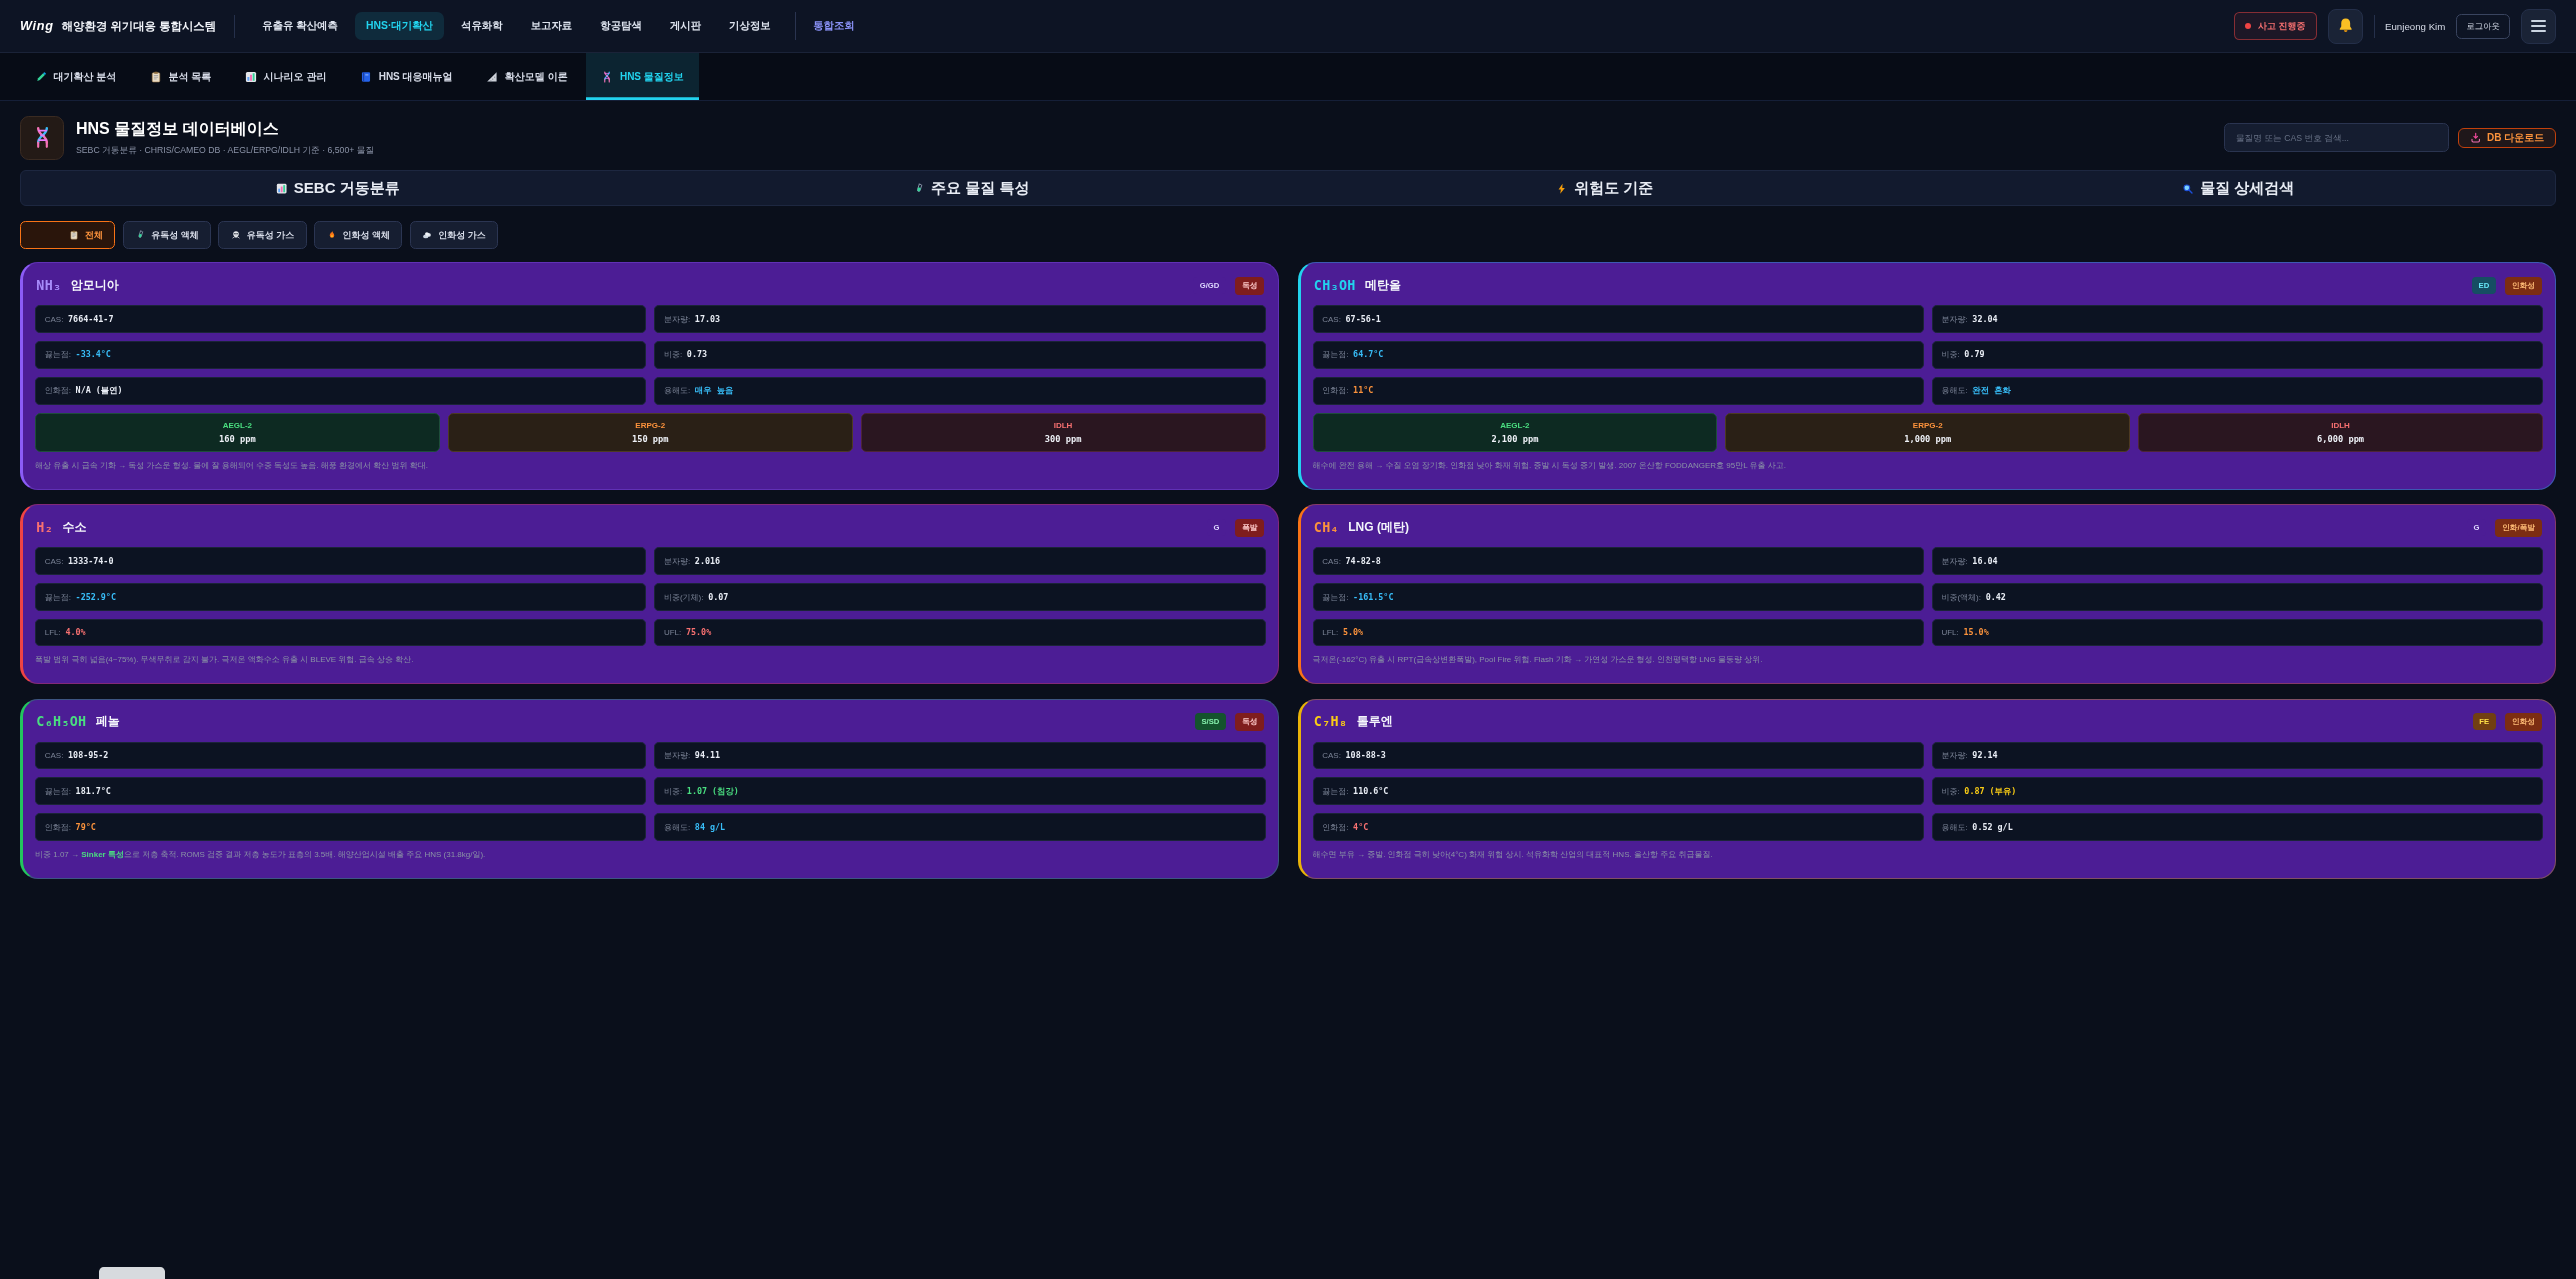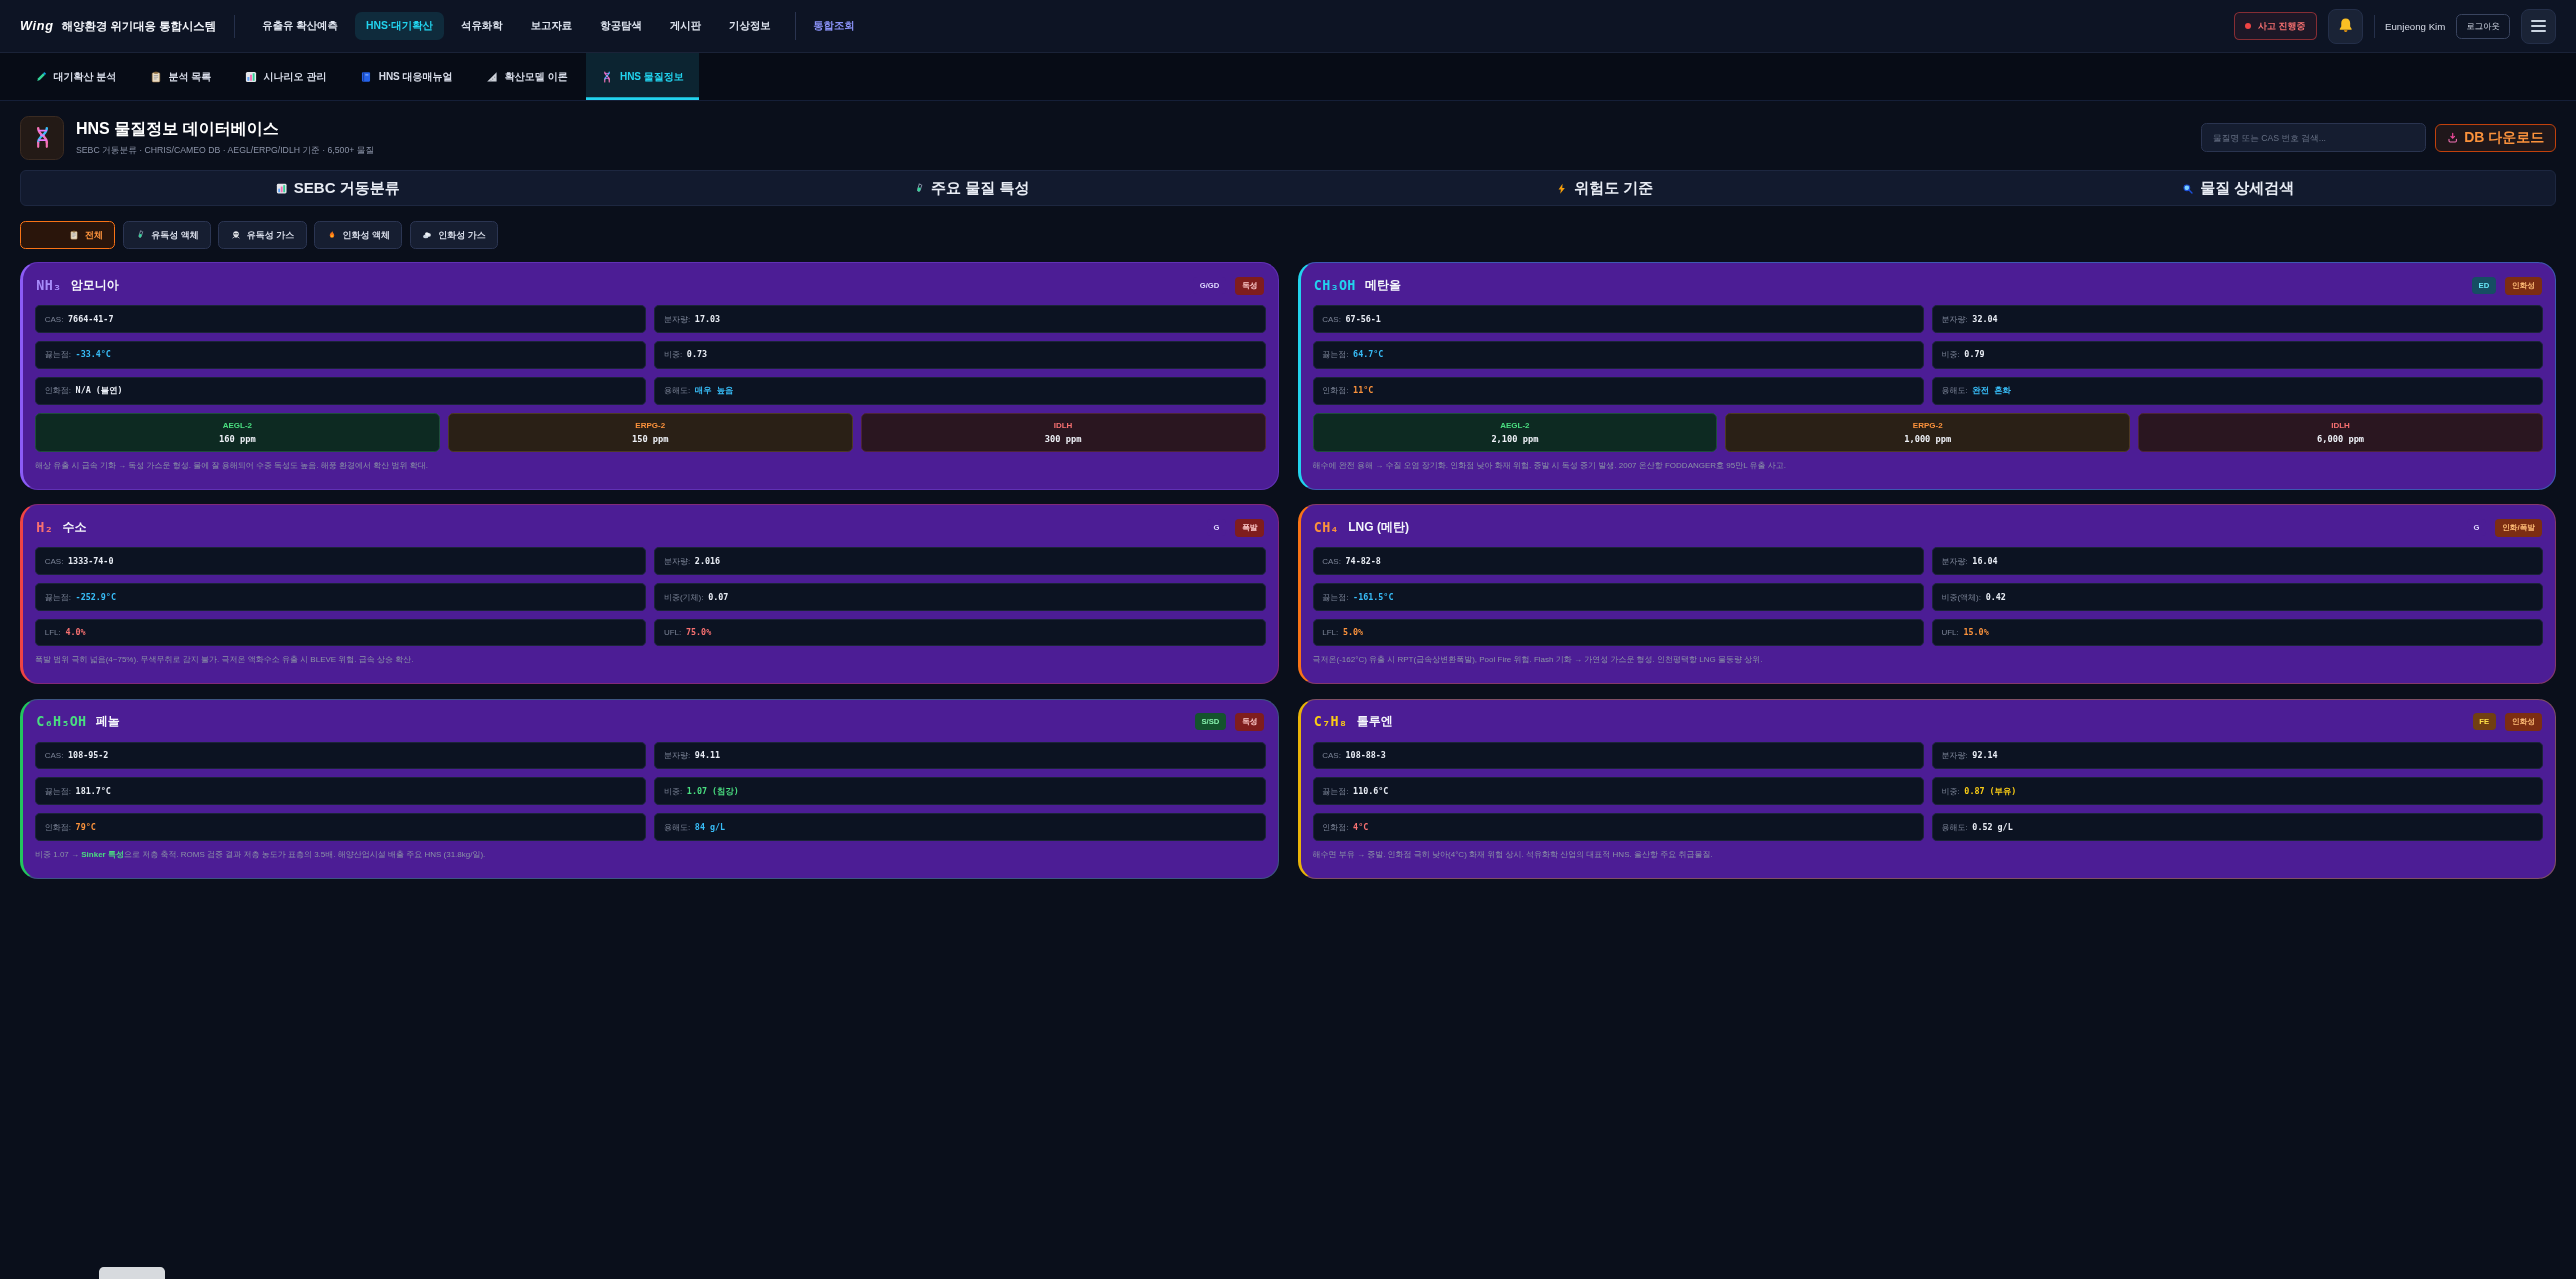--- a/index.html
+++ b/index.html
@@ -28,21 +28,21 @@
   .subtab.active{background:#0c2431;color:#22d3ee;box-shadow:inset 0 -2.7px 0 #22d3ee;}
   
   .pagehead{display:flex;align-items:center;padding:14.8px 20px 10.7px;gap:12px;}
   .ph-icon{width:42px;height:42px;border-radius:8.7px;background:#231a16;border:0.7px solid #3a2b22;display:flex;align-items:center;justify-content:center;flex:none;}
   .ph-text{flex:1;min-width:0;}
   .ph-title{font-size:16px;font-weight:bold;color:#ffffff;}
   .ph-sub{font-size:8.7px;color:#8b93a7;margin-top:4.7px;}
   .ph-right{display:flex;align-items:center;gap:9.4px;}
   .search-input{width:201px;height:27px;background:#151d30;border:0.7px solid #2a3450;border-radius:5.4px;color:#c7cede;font-size:8.7px;padding:0 10.7px;font-family:inherit;outline:none;}
   .search-input::placeholder{color:#667084;}
-  .dl-btn{height:28px;display:flex;align-items:center;gap:6px;background:rgba(249,115,22,.09);border:0.7px solid #c2410c;border-radius:6px;color:#fb923c;font-size:14px;font-weight:bold;padding:0 10.7px;cursor:pointer;font-family:inherit;white-space:nowrap;}
+  .dl-btn{height:20px;display:flex;align-items:center;gap:6px;background:rgba(249,115,22,.09);border:0.7px solid #c2410c;border-radius:6px;color:#fb923c;font-size:10px;font-weight:bold;padding:0 10.7px;cursor:pointer;font-family:inherit;white-space:nowrap;}
   
   .section-bar{margin:0 20px;background:#121a2e;border:0.7px solid #1d2740;border-radius:6px;height:34px;display:flex;align-items:stretch;}
   .section-tab{flex:1;display:flex;align-items:center;justify-content:center;gap:6.7px;font-size:15px;font-weight:bold;color:#e8ecf4;cursor:pointer;}
   
   .chips{display:flex;gap:7.4px;margin:14.8px 20px 13.4px;}
   .chip{display:flex;align-items:center;gap:6px;height:25.5px;padding:0 11.4px;background:#161e31;border:0.7px solid #2b3552;border-radius:5.4px;font-size:9px;font-weight:bold;color:#d7dce8;cursor:pointer;white-space:nowrap;}
   .chip.active{background:#2a150b;border-color:#f97316;color:#fb923c;padding-left:48px;}
   
   .grid{display:grid;grid-template-columns:1fr 1fr;column-gap:19px;row-gap:14.8px;margin:0 20px;align-items:start;}
   .card{background:#4c1d95;border-radius:18px;padding:10.7px 12px 9.4px;border:0.7px solid;border-left-width:3.4px;border-left-style:solid;}

